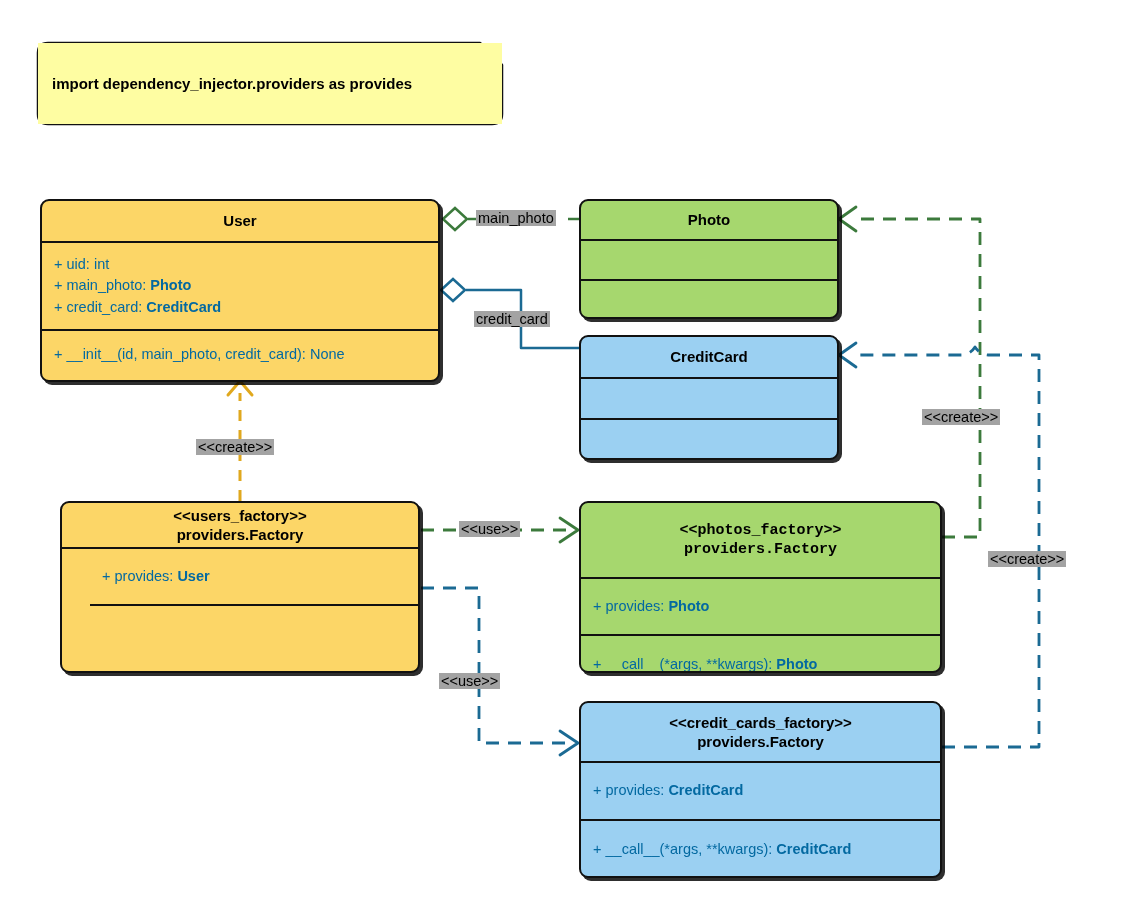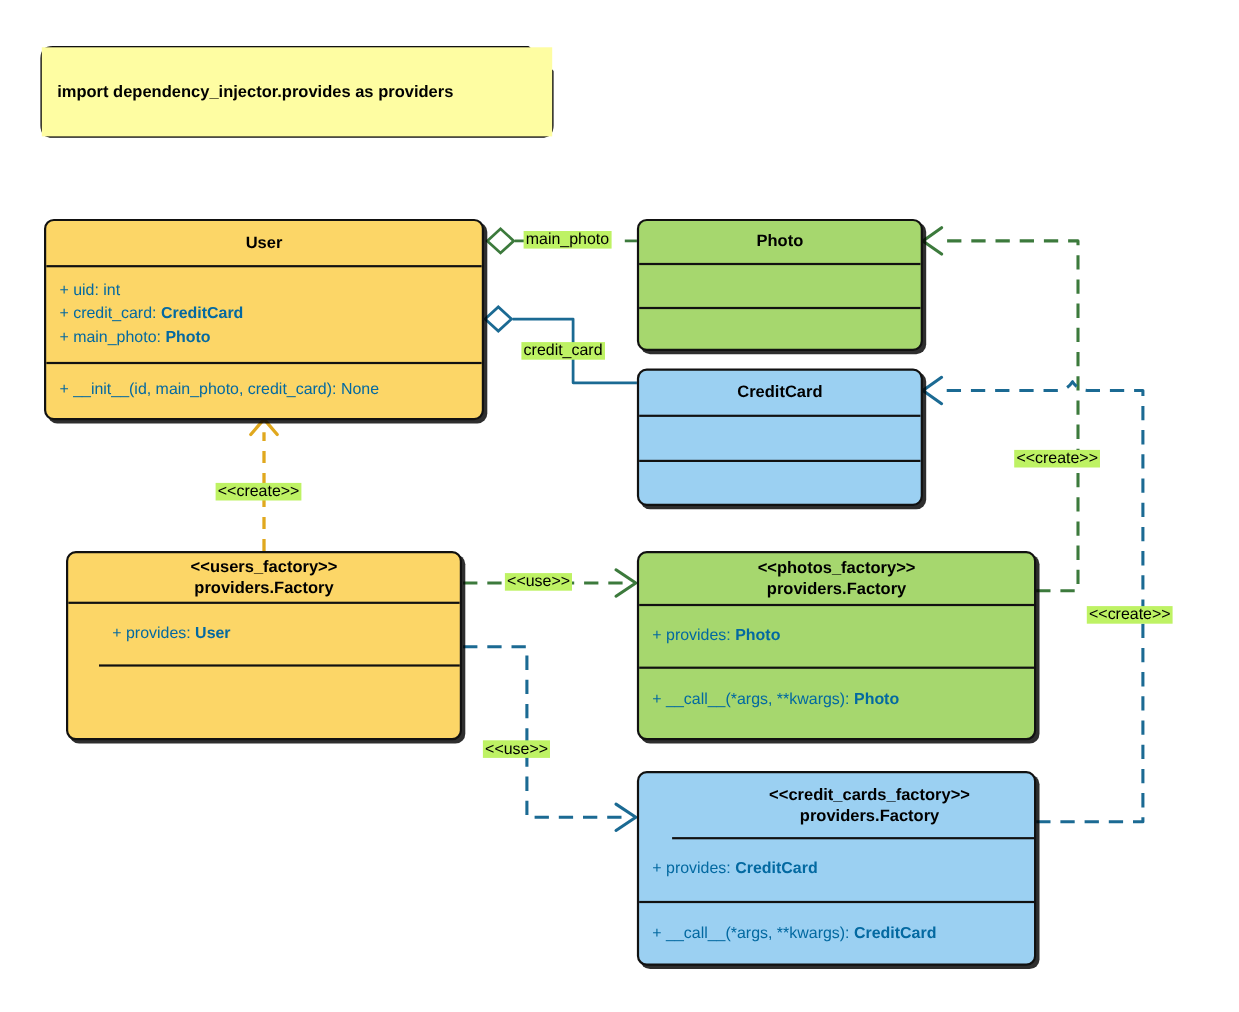--- a/index.html
+++ b/index.html
@@ -73,21 +73,21 @@
     font-weight: bold;
     color: #000;
     white-space: nowrap;
   }
 
   .edge-label {
     position: absolute;
     font-size: 14.5px;
     color: #000;
     white-space: nowrap;
-    background: #bef264;
+    background: #a3a3a3;
     padding: 0 2px;
     z-index: 8;
   }
 </style>
 </head>
 <body>
 
 <svg id="canvas" viewBox="0 0 1126 920" xmlns="http://www.w3.org/2000/svg">
 
   <g>
@@ -136,39 +136,39 @@
              Q 502,124 492,124
              L 48,124
              Q 38,124 38,114
              L 38,53
              Q 38,43 48,43 Z" fill="#FEFDA2" stroke="#111111" stroke-width="2.5" stroke-linejoin="round"></path>
     <path d="M 480,43 L 480,65 L 502,65" fill="none" stroke="#111111" stroke-width="2.5" stroke-linejoin="round"></path>
   </g>
 </svg>
 
 <div class="note" style="left:38px; top:43px; width:464px; height:81px;">
-  <span class="note-label">import dependency_injector.provides as providers</span>
+  <span class="note-label">import dependency_injector.providers as provides</span>
 </div>
 
 <div class="uml-box" style="left:40px; top:199px; width:400px; height:183px; background:#FCD667;">
   <div class="uml-head" style="height:42px;">
     <span>User</span>
   </div>
   <div class="uml-sec" style="height:88px;">
     <div class="row">
       <span>+</span>
       <span>uid: </span><span>int</span>
     </div>
     <div class="row">
       <span>+</span>
+      <span>main_photo: </span><b>Photo</b>
+    </div>
+    <div class="row">
+      <span>+</span>
       <span>credit_card: </span><b>CreditCard</b>
-    </div>
-    <div class="row">
-      <span>+</span>
-      <span>main_photo: </span><b>Photo</b>
     </div>
   </div>
   <div class="uml-sec last" style="height:48px;">
     <div class="row">
       <span>+</span>
       <span>__init__(id, main_photo, credit_card): None</span>
     </div>
   </div>
 </div>
 
@@ -195,40 +195,40 @@
   </div>
   <div class="uml-sec" style="height:57px;margin-left:28px;">
     <div class="row">
       <span>+</span>
       <span>provides: </span><b>User</b>
     </div>
   </div>
 </div>
 
 <div class="uml-box" style="left:579px; top:501px; width:363px; height:172px; background:#A6D76E;">
-  <div class="uml-head" style="height:48px;">
+  <div class="uml-head" style="height:76px;font-family:Liberation Mono, monospace;">
     <span>&lt;&lt;photos_factory&gt;&gt;</span>
     <span>providers.Factory</span>
   </div>
   <div class="uml-sec" style="height:57px;">
     <div class="row">
       <span>+</span>
       <span>provides: </span><b>Photo</b>
     </div>
   </div>
   <div class="uml-sec last" style="height:57px;">
     <div class="row">
       <span>+</span>
       <span>__call__(*args, **kwargs): </span><b>Photo</b>
     </div>
   </div>
 </div>
 
 <div class="uml-box" style="left:579px; top:701px; width:363px; height:177px; background:#9BD0F2;">
-  <div class="uml-head" style="height:60px;margin-left:30px;">
+  <div class="uml-head" style="height:60px;">
     <span>&lt;&lt;credit_cards_factory&gt;&gt;</span>
     <span>providers.Factory</span>
   </div>
   <div class="uml-sec" style="height:58px;">
     <div class="row">
       <span>+</span>
       <span>provides: </span><b>CreditCard</b>
     </div>
   </div>
   <div class="uml-sec last" style="height:58px;">

